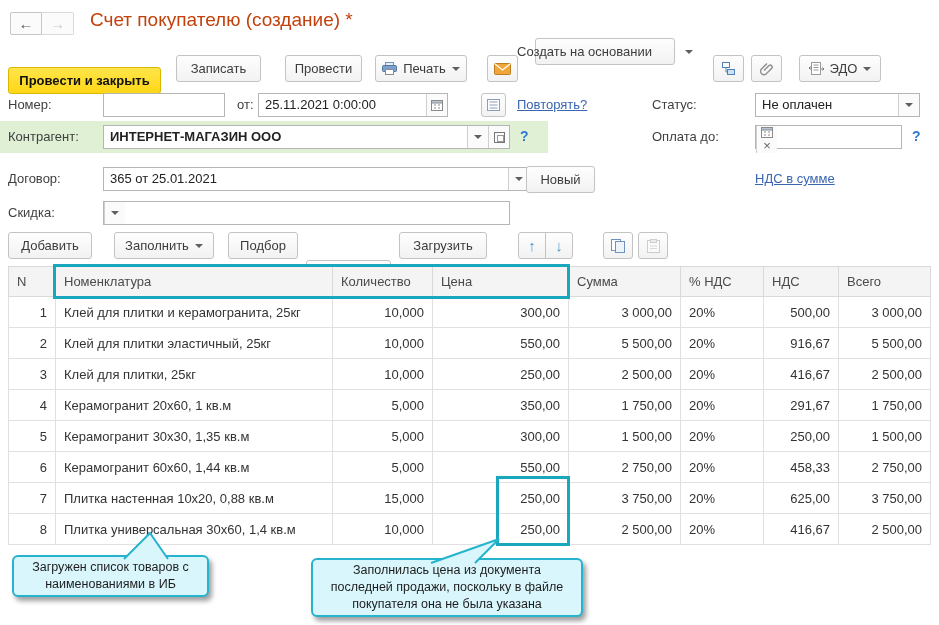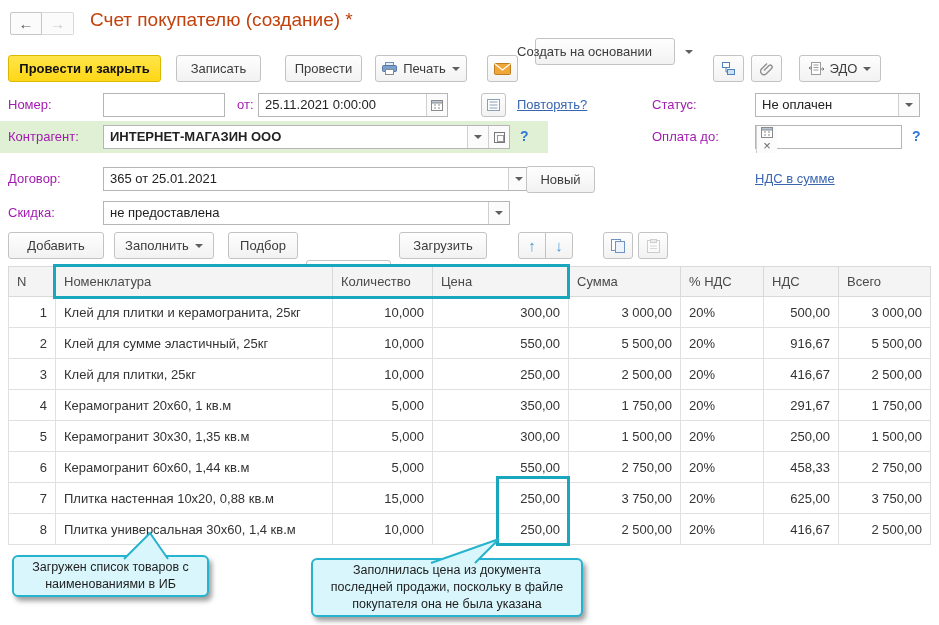--- a/index.html
+++ b/index.html
@@ -18,21 +18,21 @@
   
   .btn { position:absolute; height:27px; display:inline-flex; align-items:center; justify-content:center;
          gap:6px; background:linear-gradient(#fefefe,#f2f2f2); border:1px solid #c3c3c3; border-radius:3px;
          color:#3c3c3c; font-size:13px; padding:0 10px; cursor:pointer; white-space:nowrap; }
   .btn-primary { background:linear-gradient(#ffe54a,#ffd717); border-color:#d9b800; font-weight:bold; color:#111; }
   .caret { width:0; height:0; border-left:4px solid transparent; border-right:4px solid transparent;
            border-top:4px solid #5f5f5f; display:inline-block; }
   .icon-btn { padding:0 7px; }
 
   
-  .lbl { position:absolute; font-size:13px; color:#a21caf; }
+  .lbl { position:absolute; font-size:13px; color:#404040; }
   .fld { position:absolute; display:flex; background:#fff; border:1px solid #b5b5b5; height:24px; }
   .fld .val { flex:1; padding:0 6px; font-size:13px; line-height:22px; color:#222;
               white-space:nowrap; overflow:hidden; }
   .fld .fbtn { width:21px; display:flex; align-items:center; justify-content:center;
                border-left:1px solid #cfcfcf; background:#fbfbfb; cursor:pointer; }
   .green-band { position:absolute; left:0; top:121px; width:548px; height:32px; background:#dff0d4; }
   .link { position:absolute; font-size:13px; color:#3a66b0; text-decoration:underline; cursor:pointer; white-space:nowrap; }
   .help-q { position:absolute; font-size:14px; font-weight:bold; color:#2e78d2; cursor:pointer; }
   .open-sq { width:11px; height:11px; border:1px solid #777; position:relative; }
   .open-sq::after { content:""; position:absolute; left:2px; top:2px; width:5px; height:5px; border:1px solid #999; }
@@ -65,21 +65,21 @@
 <body>
 
 <div id="app">
 
   <div class="nav-group">
     <div class="nav-btn back">←</div>
     <div class="nav-btn fwd">→</div>
   </div>
   <div class="page-title">Счет покупателю (создание) *</div>
 
-  <div class="btn btn-primary" style="left:8px; top:55px; width:153px;">
+  <div class="btn btn-primary" style="left:8px; top:67px; width:153px;">
       <span>Провести и закрыть</span>
     </div>
   <div class="btn" style="left:176px; top:55px; width:85px;">
       <span>Записать</span>
     </div>
   <div class="btn" style="left:285px; top:55px; width:77px;">
       <span>Провести</span>
     </div>
 
   <div class="btn" style="left:375px; top:55px; width:92px;">
@@ -208,27 +208,26 @@
         <span class="open-sq"></span>
       </div>
   </div>
   <div class="btn" style="left:526px; top:166px; width:69px;">
       <span>Новый</span>
     </div>
   <div class="link" style="left:755px; top:171px;">НДС в сумме</div>
 
   <div class="lbl" style="left:8px; top:205px;">Скидка:</div>
   <div class="fld" style="left:103px; top:201px; width:407px;">
-    <div class="val">не предоставлена</div>
     <div class="fbtn">
         <span class="caret"></span>
       </div>
   </div>
 
-  <div class="btn" style="left:8px; top:232px; width:96px;">
+  <div class="btn" style="left:8px; top:232px; width:84px;">
       <span>Добавить</span>
     </div>
   <div class="btn" style="left:114px; top:232px; width:100px;">
     <span>Заполнить</span>
     <span class="caret"></span>
   </div>
   <div class="btn" style="left:228px; top:232px; width:70px;">
       <span>Подбор</span>
     </div>
   <div class="btn" style="left:306px; top:232px; width:85px;margin-top:28px;">
@@ -286,21 +285,21 @@
           <td class="c1">Клей для плитки и керамогранита, 25кг</td>
           <td class="c2">10,000</td>
           <td class="c3">300,00</td>
           <td class="c4">3 000,00</td>
           <td class="c5">20%</td>
           <td class="c6">500,00</td>
           <td class="c7">3 000,00</td>
         </tr>
         <tr>
           <td class="c0">2</td>
-          <td class="c1">Клей для сумме эластичный, 25кг</td>
+          <td class="c1">Клей для плитки эластичный, 25кг</td>
           <td class="c2">10,000</td>
           <td class="c3">550,00</td>
           <td class="c4">5 500,00</td>
           <td class="c5">20%</td>
           <td class="c6">916,67</td>
           <td class="c7">5 500,00</td>
         </tr>
         <tr>
           <td class="c0">3</td>
           <td class="c1">Клей для плитки, 25кг</td>

